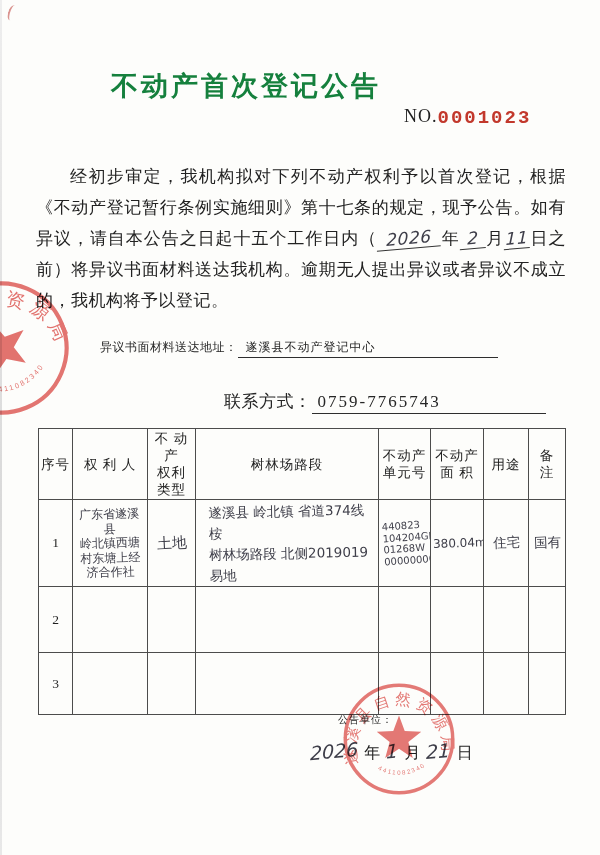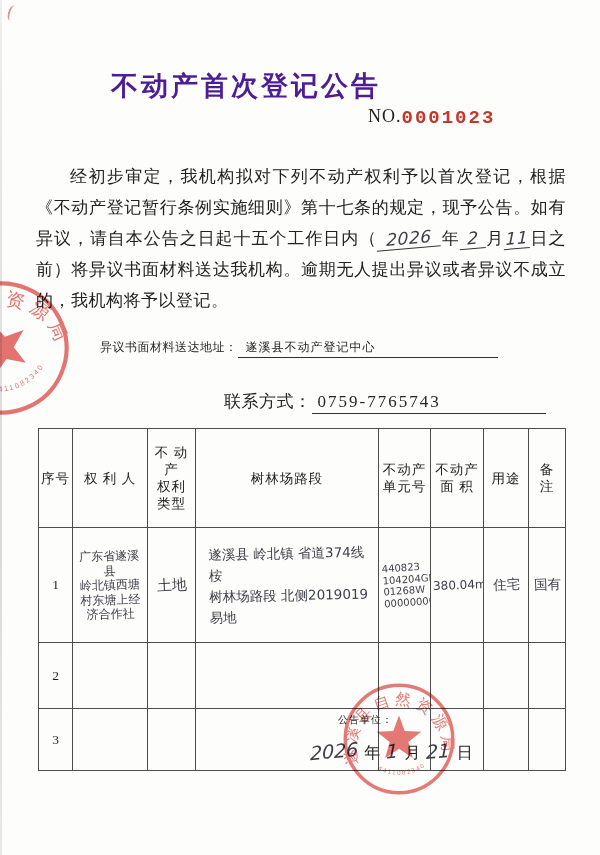--- a/index.html
+++ b/index.html
@@ -10,40 +10,40 @@
     color:#262626;
   }
   .abs{position:absolute;}
   
   .scan-edge{left:0;top:0;width:2px;height:855px;background:linear-gradient(#eee,#d9d9d9 60%,#e8e8e8);}
   
   .stray{left:8px;top:5px;width:7px;height:16px;border-left:2px solid rgba(190,60,55,.55);
          border-radius:70% 0 0 55%;transform:rotate(14deg);}
   .title{left:0;top:50px;width:492px;text-align:center;
          font-family:"Liberation Sans","DejaVu Sans",sans-serif;
-         font-size:27px;font-weight:700;letter-spacing:3px;color:#4c1d95;}
-  .no-line{left:368px;top:106px;font-size:18px;letter-spacing:1px;color:#1f1f1f;white-space:nowrap;}
+         font-size:27px;font-weight:700;letter-spacing:3px;color:#15803d;}
+  .no-line{left:404px;top:106px;font-size:18px;letter-spacing:1px;color:#1f1f1f;white-space:nowrap;}
   .no-num{font-family:"Liberation Mono","DejaVu Sans Mono",monospace;
           font-size:19px;font-weight:700;color:#c2382c;letter-spacing:2px;vertical-align:-1px;}
   .para{left:36px;top:144px;width:530px;font-size:17px;line-height:31px;
         text-align:justify;text-indent:2em;letter-spacing:.5px;color:#222;}
   .blank{display:inline-block;border-bottom:1.4px solid #333;text-align:center;
          text-indent:0;line-height:20px;}
   .hw{font-family:"DejaVu Sans","Liberation Sans",sans-serif;color:#3e3e49;}
   .hw-slant{display:inline-block;transform:rotate(-5deg) skewX(-6deg);font-style:italic;}
   .blank-year{min-width:64px;} .blank-sm{min-width:26px;}
   .addr{left:100px;top:339px;font-size:12px;letter-spacing:.5px;white-space:nowrap;}
   .addr .fill{display:inline-block;width:252px;border-bottom:1.5px solid #2e2e2e;
               padding:0 0 1px 8px;letter-spacing:1px;}
   .contact{left:224px;top:390px;font-size:17px;letter-spacing:.5px;white-space:nowrap;}
   .contact .fill{display:inline-block;width:228px;border-bottom:1.5px solid #2e2e2e;
                  padding:0 0 1px 6px;letter-spacing:2px;}
   table.reg{left:38px;top:428px;position:absolute;border-collapse:collapse;table-layout:fixed;width:527px;}
   table.reg td{border:1.4px solid #4c4c4c;text-align:center;vertical-align:middle;
-               padding:15px 2px;font-size:13.5px;color:#1f1f1f;white-space:pre-line;overflow:hidden;margin-top:10px;}
+               padding:1px 2px;font-size:13.5px;color:#1f1f1f;white-space:pre-line;overflow:hidden;margin-top:10px;}
   tr.hdr td{height:40px;line-height:17px;letter-spacing:1px;}
   .cell-left{text-align:left !important;padding-left:7px !important;}
   .hw-owner{font-size:12px;line-height:14.5px;transform:rotate(-1.5deg);display:block;}
   .hw-type{font-size:15px;transform:rotate(-3deg);display:inline-block;}
   .hw-loc{font-size:13.5px;line-height:21px;transform:rotate(-1deg);display:block;text-align:left;padding-left:6px;}
   .hw-unit{font-size:10px;line-height:11.5px;transform:rotate(-4deg);display:block;text-align:left;padding-left:2px;}
   .hw-area{font-size:12px;transform:rotate(-2deg);display:inline-block;}
   .hw-small{font-size:13.5px;transform:rotate(-2deg);display:inline-block;}
   .footer-unit{left:338px;top:713px;font-size:10px;letter-spacing:1px;color:#1e1e1e;}
   .footer-date{left:304px;top:740px;font-size:16px;color:#1e1e1e;white-space:nowrap;}

